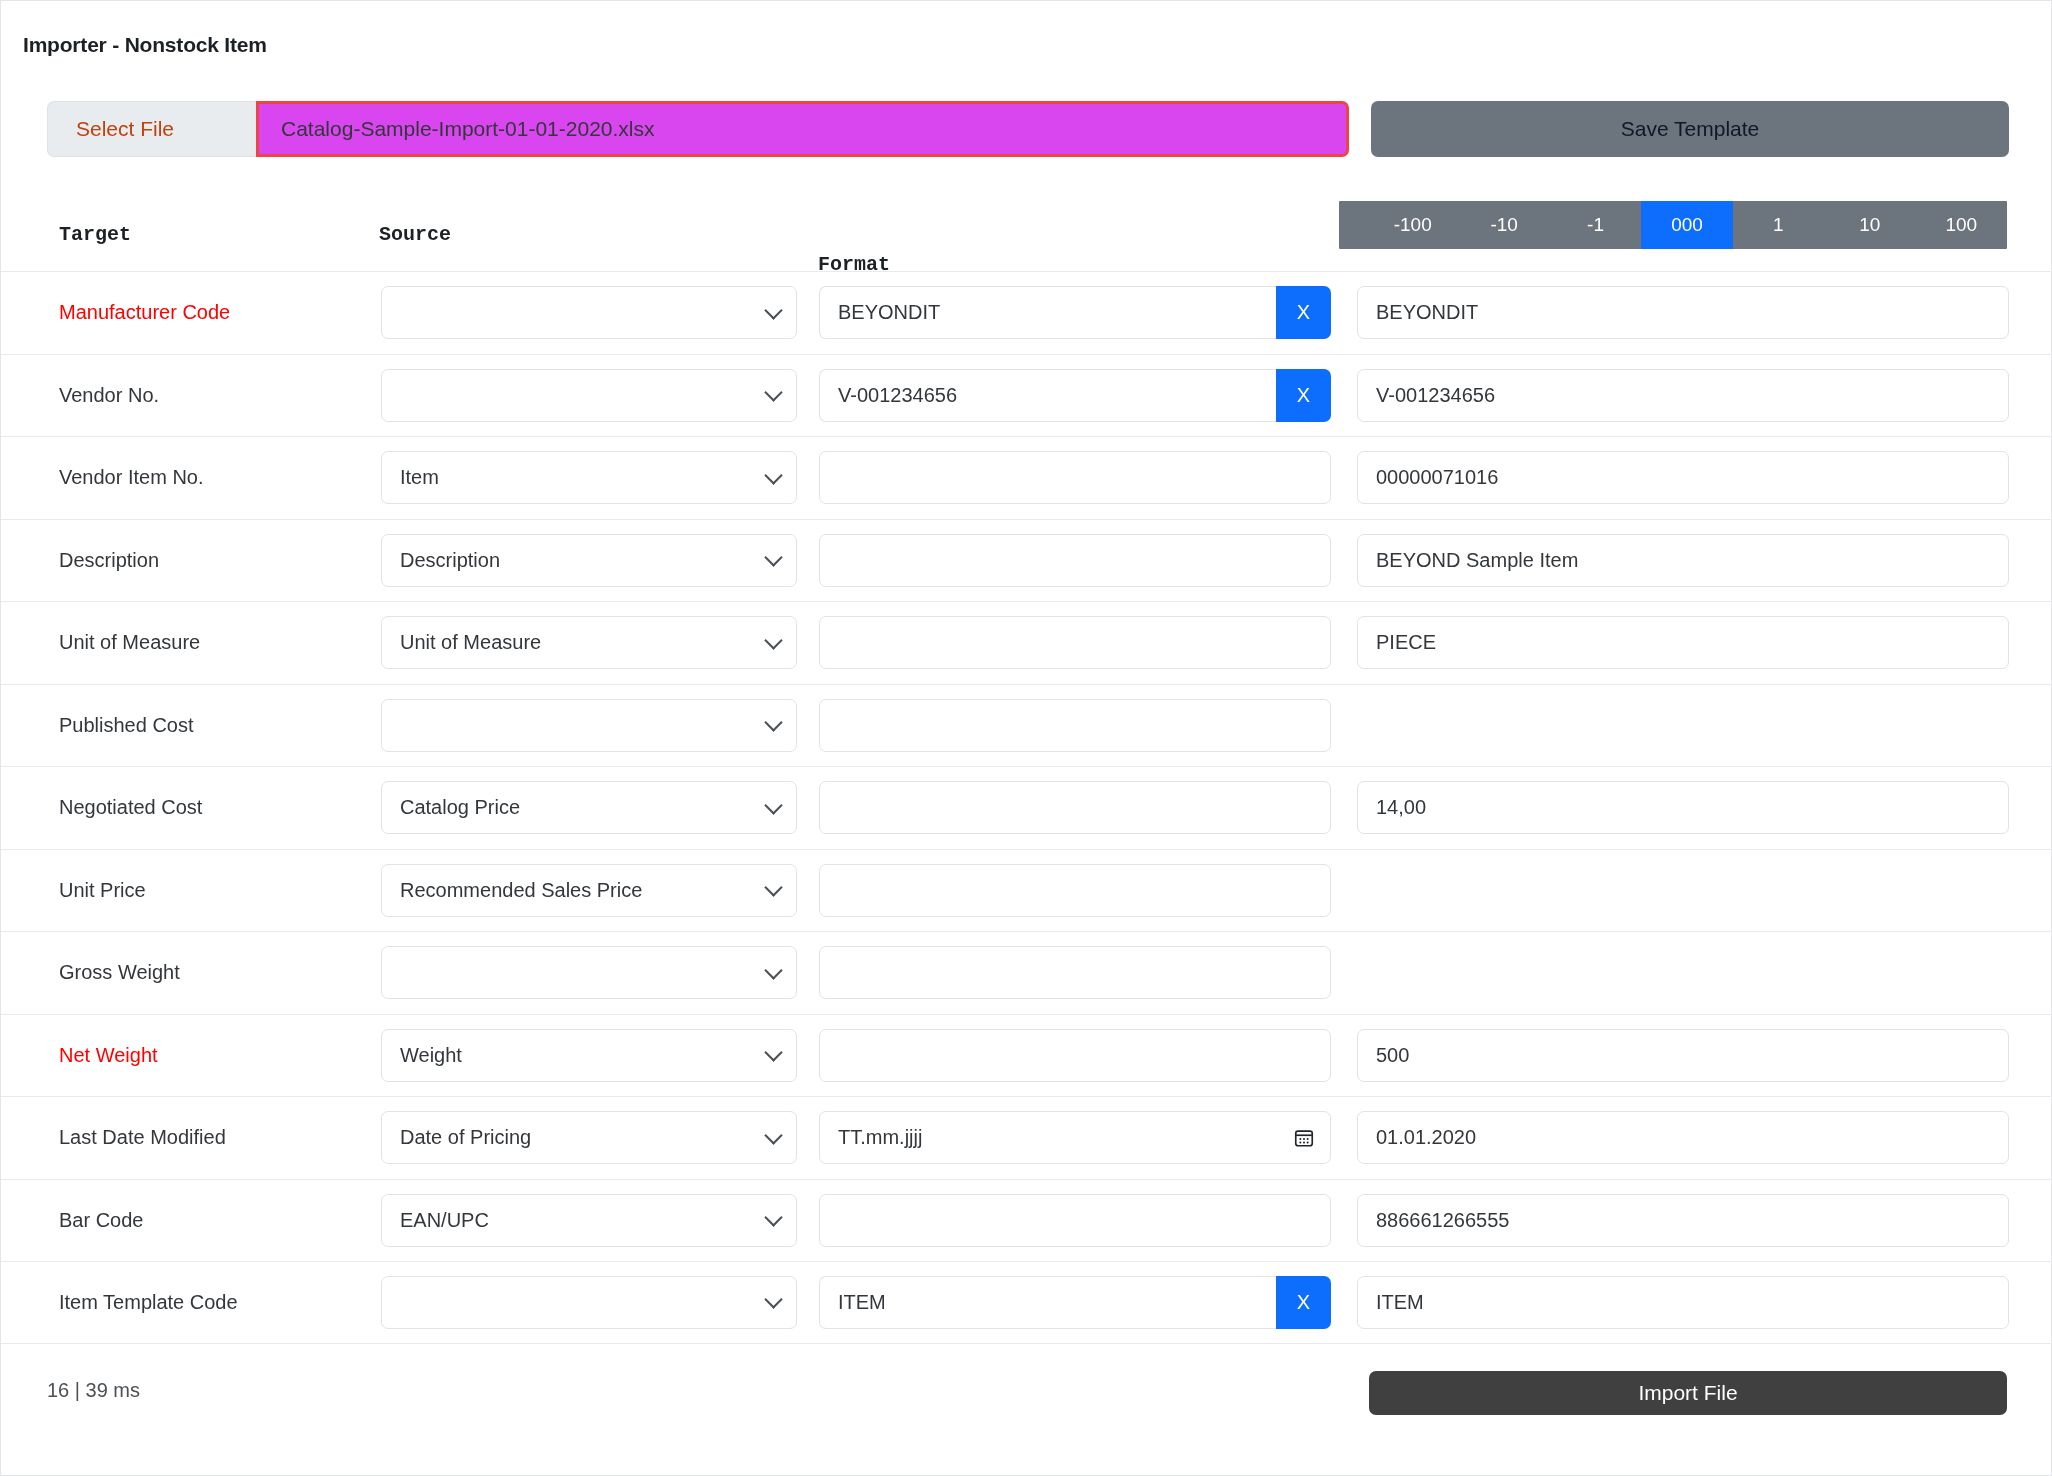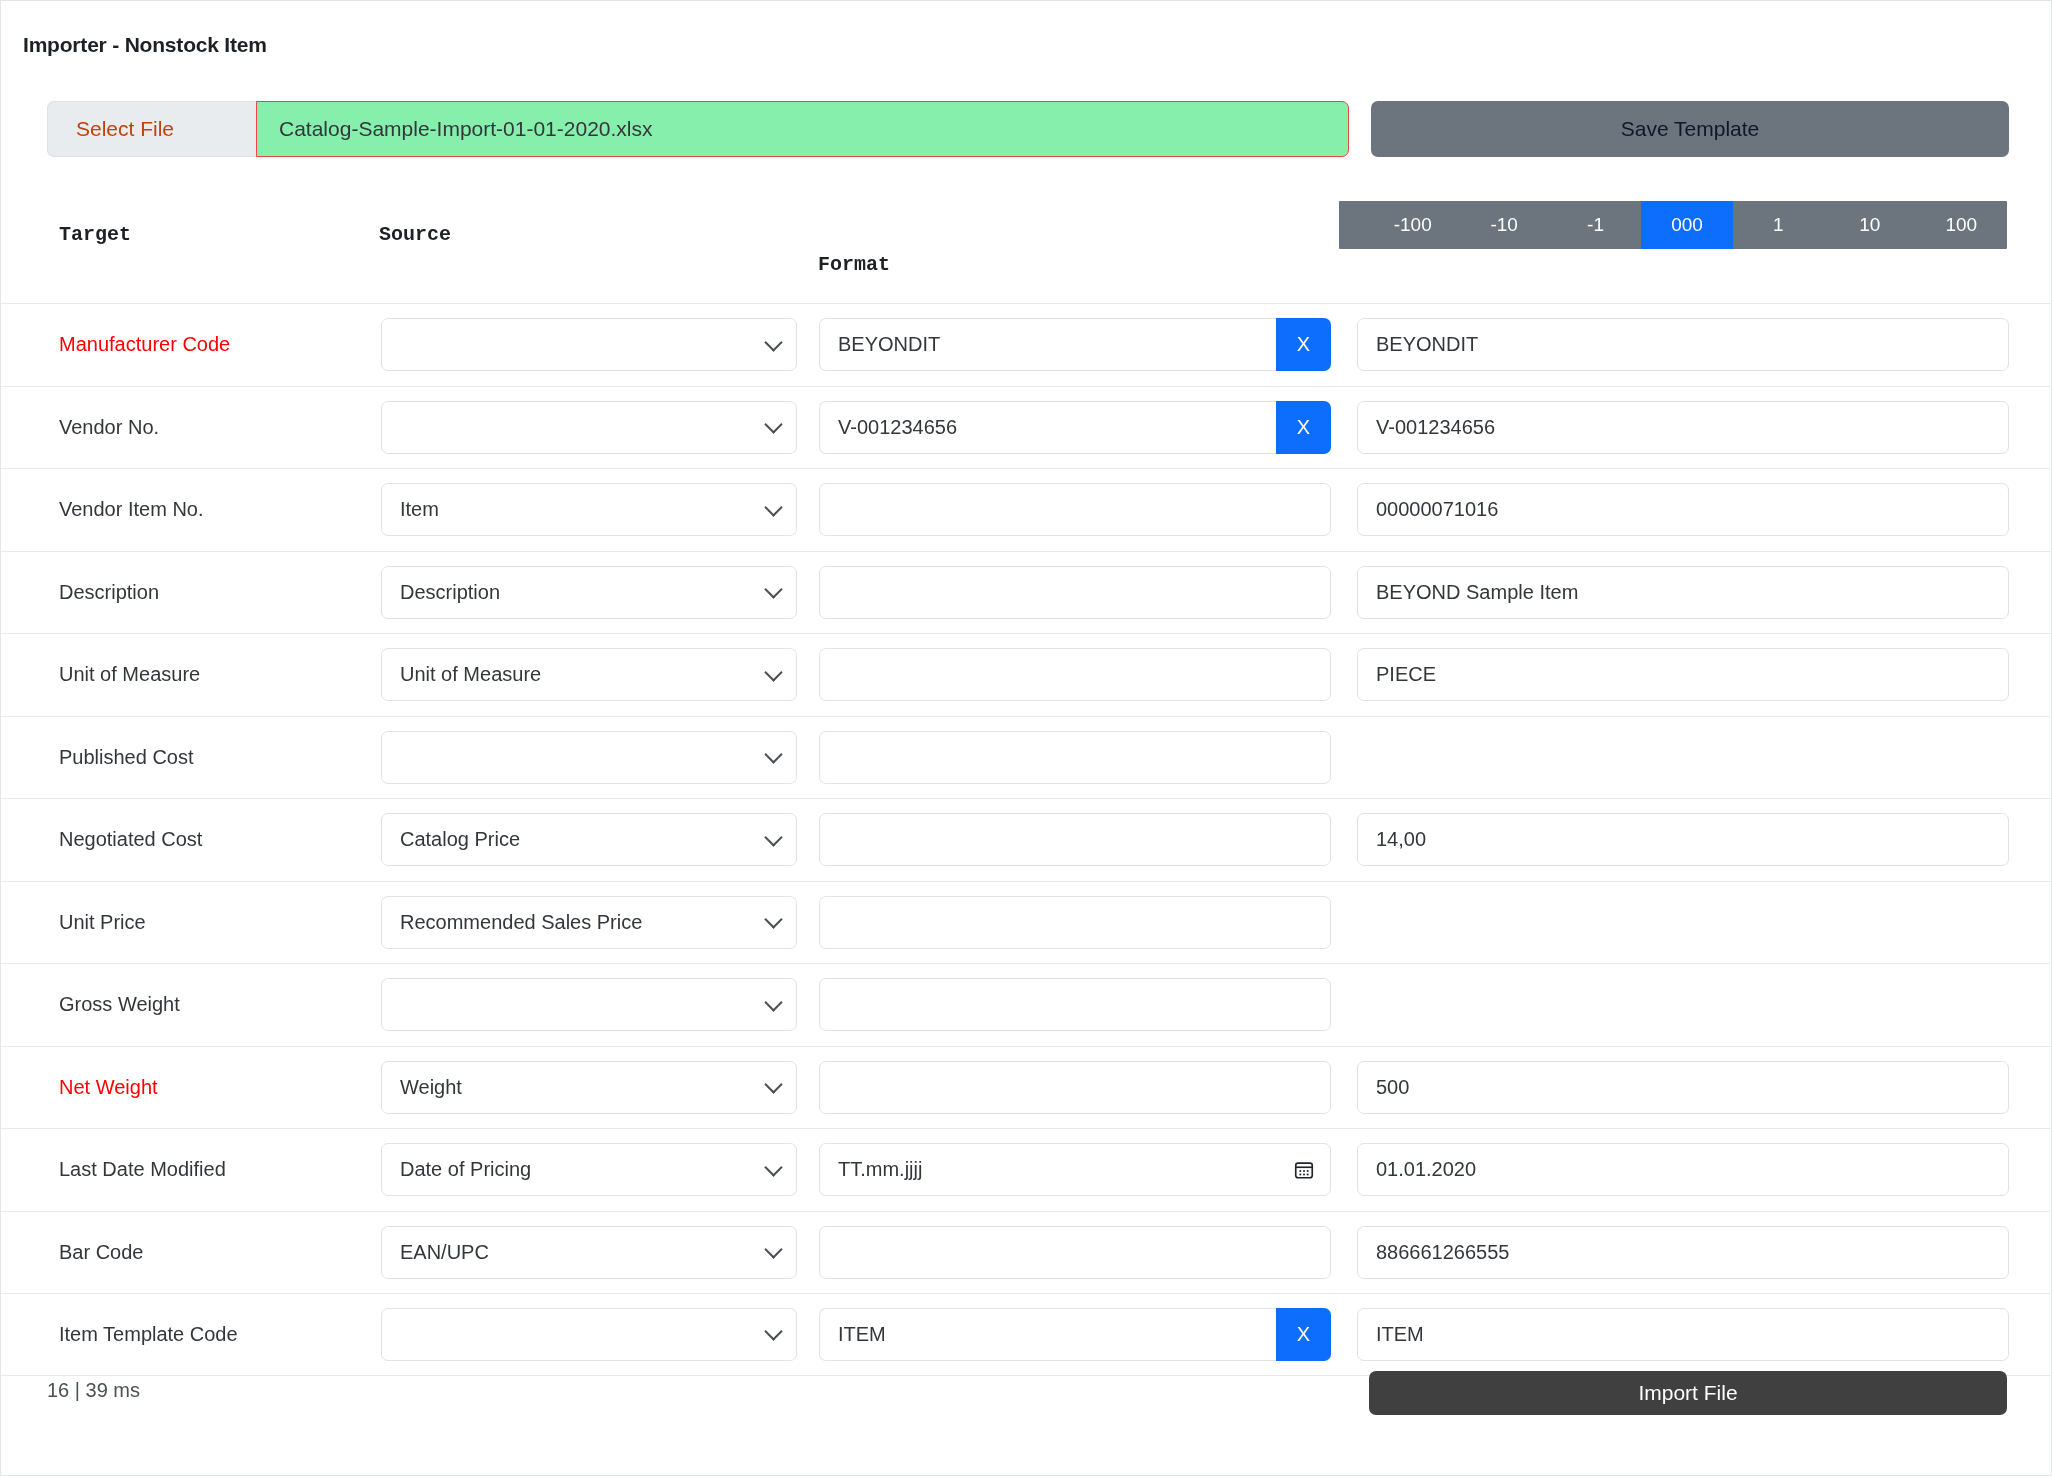--- a/index.html
+++ b/index.html
@@ -56,22 +56,22 @@
     border-radius: 7px 0 0 7px;
     display: flex;
     align-items: center;
     padding-left: 28px;
     font-size: 21px;
     color: #c2410c;
     cursor: pointer;
   }
   .file-name-field {
     flex: 1;
-    background: #86efac;
-    border: 1px solid #ef4444;
+    background: #d946ef;
+    border: 3px solid #ef4444;
     border-radius: 0 7px 7px 0;
     display: flex;
     align-items: center;
     padding-left: 22px;
     font-size: 21px;
     color: #33373b;
   }
   .save-template-btn {
     position: absolute;
     right: 0;
@@ -133,21 +133,20 @@
   .hdr-target { left: 58px; }
   .hdr-source { left: 378px; }
   .hdr-format { left: 817px; margin-top: 30px; }
 
   
   .table {
     position: absolute;
     left: 0;
     top: 270px;
     width: 2052px;
-    margin-top: 32px;
   }
   .row {
     position: relative;
     height: 82.5px;
     border-top: 1px solid #e8eaec;
     display: flex;
     align-items: center;
   }
   .row:last-child { border-bottom: 1px solid #e8eaec; }
 

